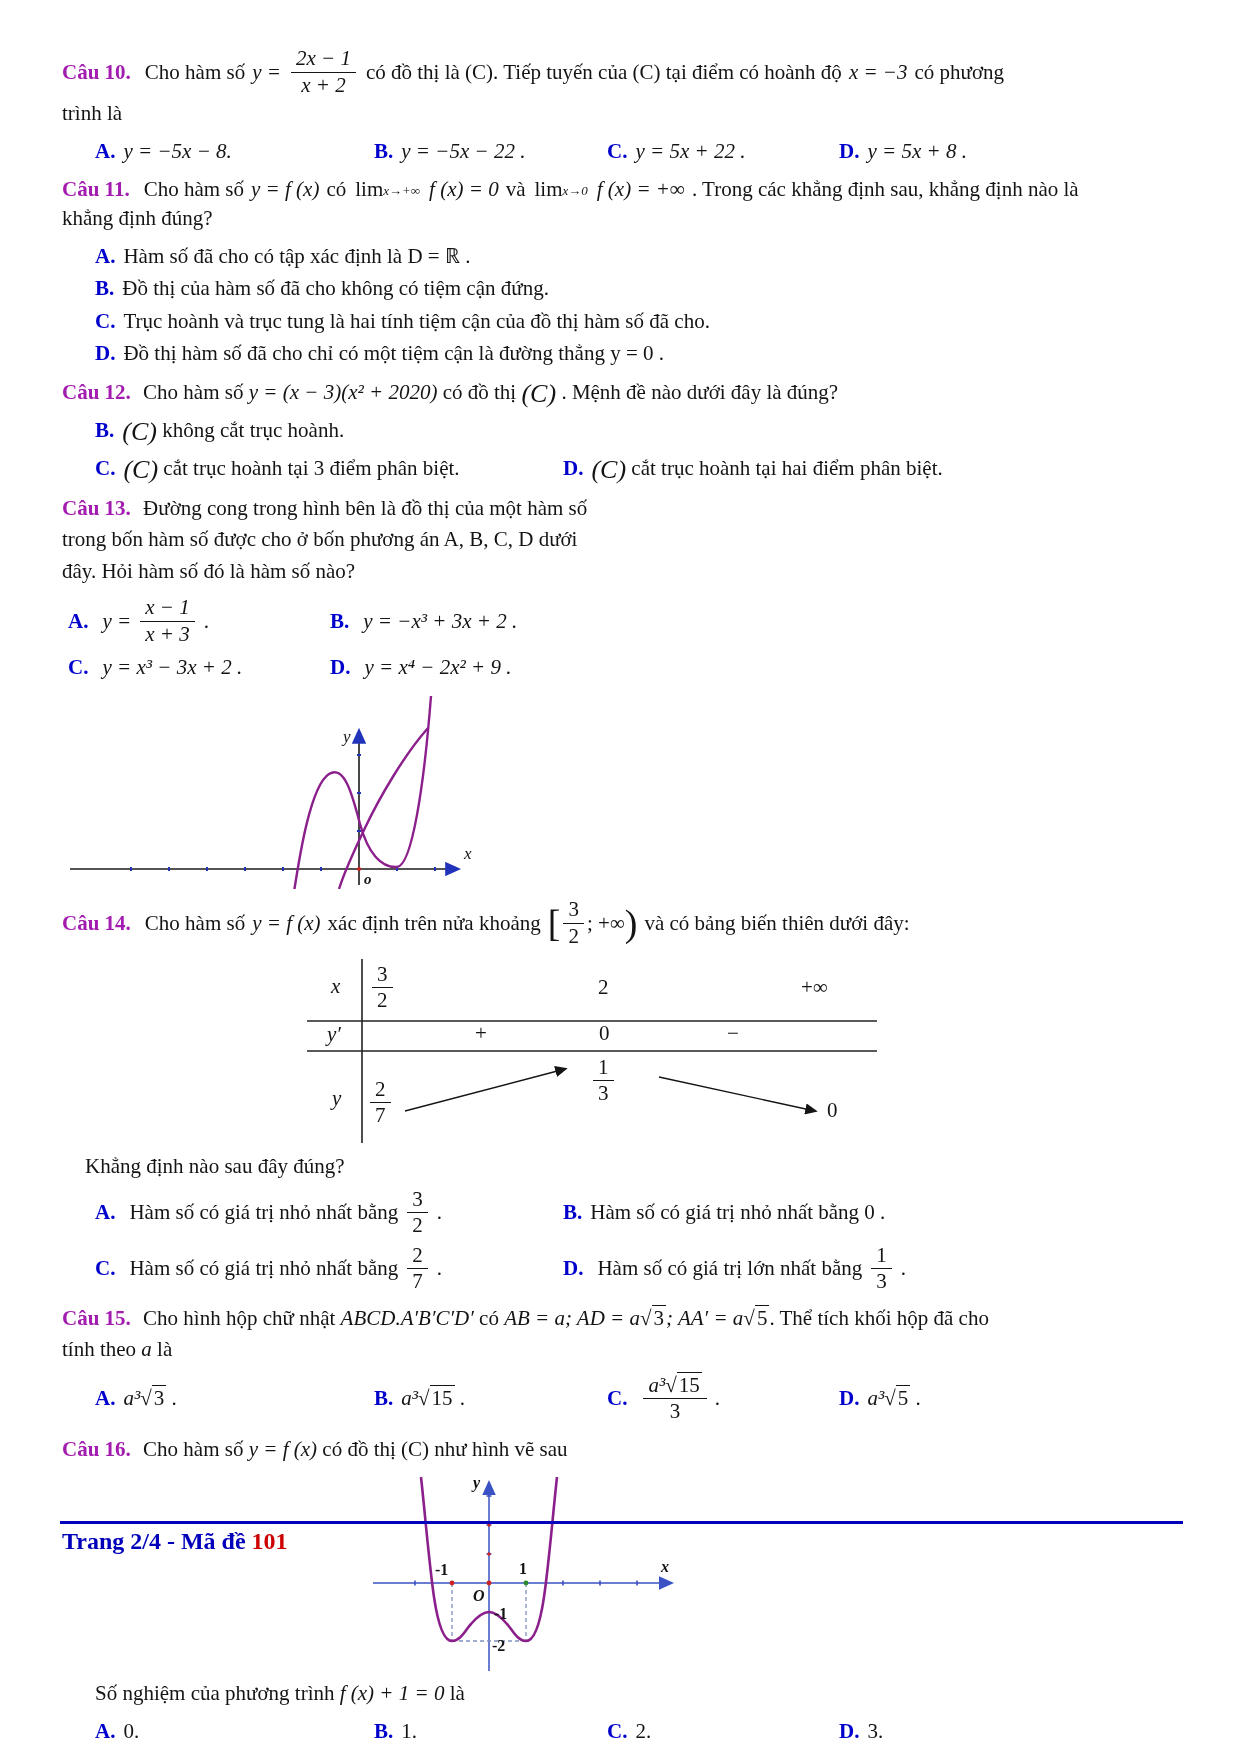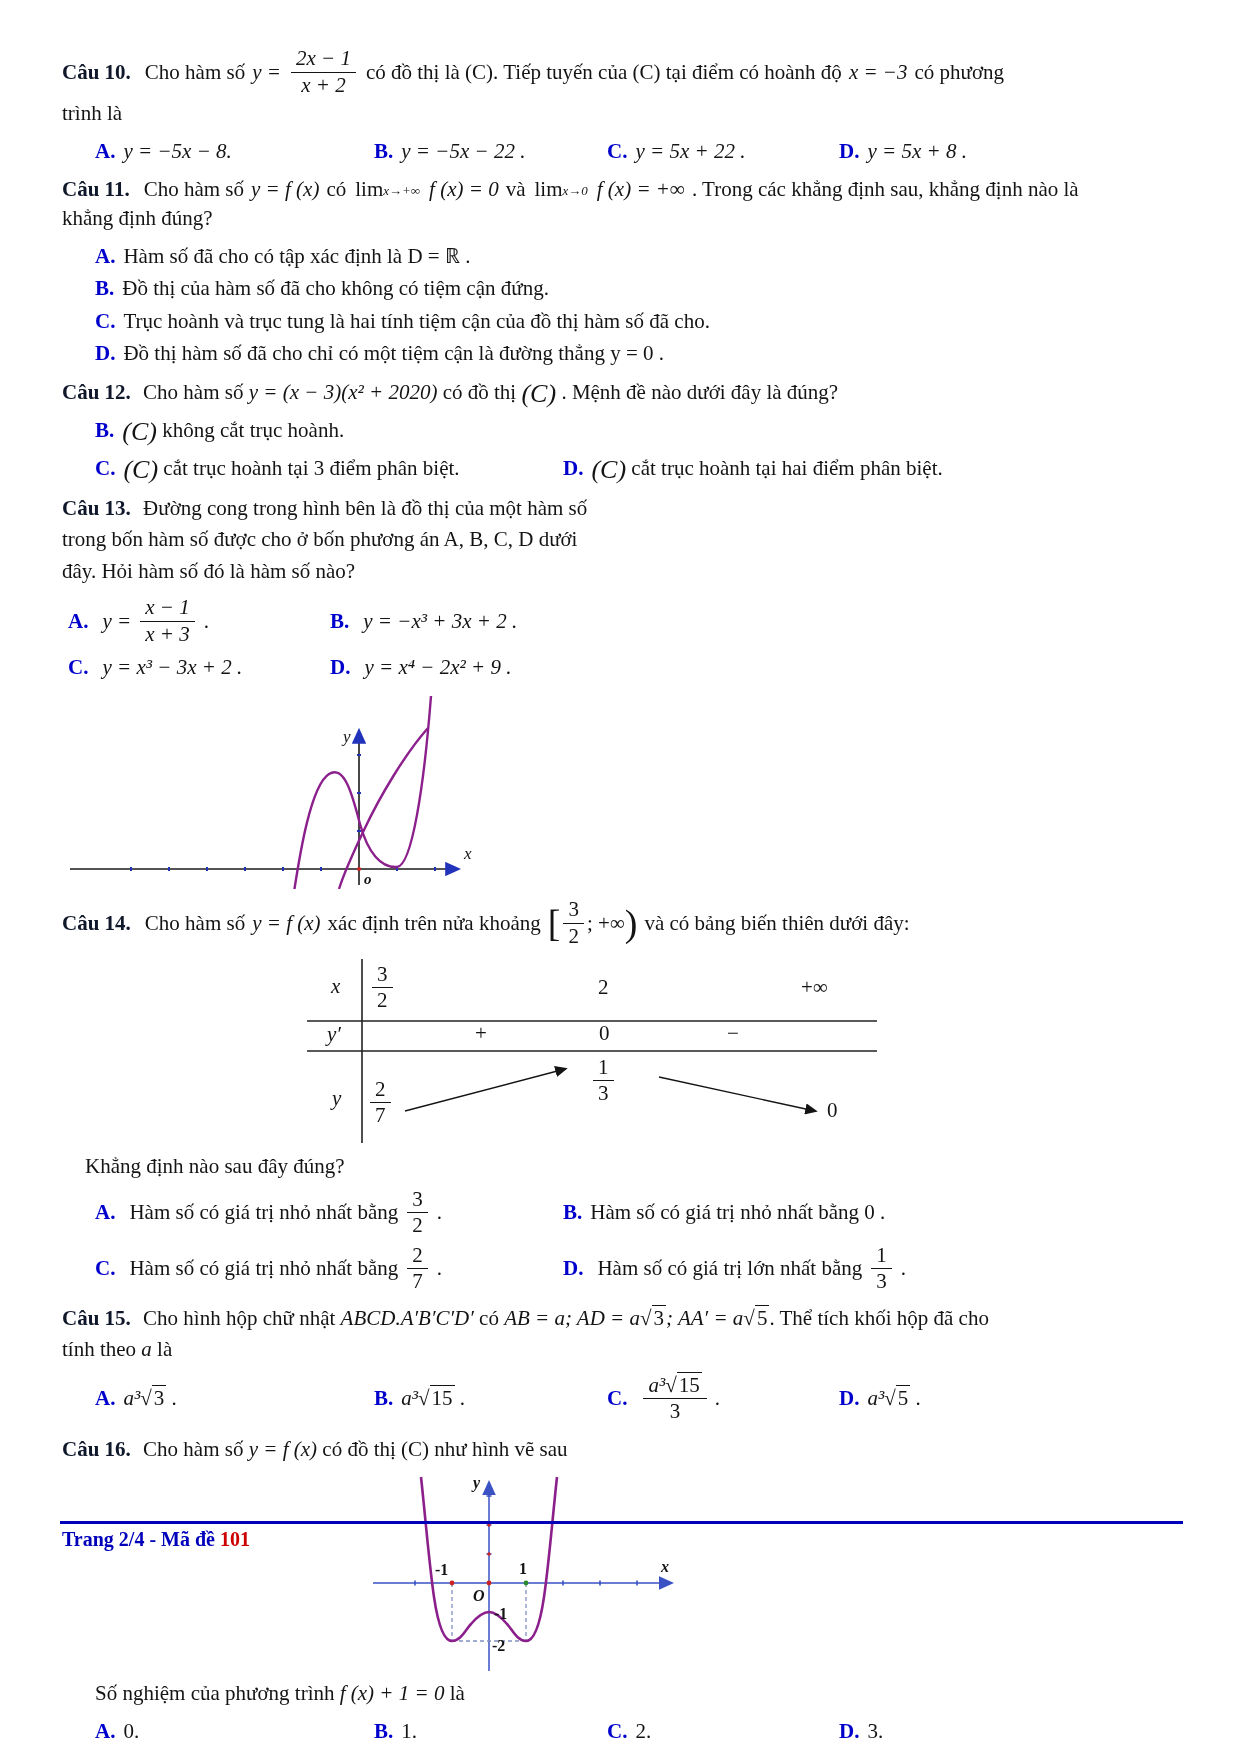--- a/index.html
+++ b/index.html
@@ -5,21 +5,21 @@
   * { margin:0; padding:0; box-sizing:border-box; }
   html,body { background:#fff; }
   body {
     width:1241px; height:1755px;
     font-family:"Liberation Serif", serif;
     font-size:21px; color:#141414;
   }
   .page { position:relative; width:1241px; height:1755px; padding:46px 56px 0 62px; overflow:hidden; }
 
   .q { margin-bottom:8px; }
-  .qlabel { color:#0f172a; font-weight:bold; margin-right:7px; white-space:nowrap; }
+  .qlabel { color:#a21caf; font-weight:bold; margin-right:7px; white-space:nowrap; }
   .ol { color:#0000cc; font-weight:bold; margin-right:8px; white-space:nowrap; }
   .math { font-style:italic; }
   .qline { line-height:1.5; }
   .mline { display:flex; align-items:center; column-gap:7px; white-space:nowrap; line-height:1.35; }
 
   .frac { display:inline-block; vertical-align:middle; text-align:center; line-height:1.12; margin:1px 3px; }
   .frac .num { display:block; border-bottom:1.4px solid #141414; padding:0 5px 1px; }
   .frac .den { display:block; padding:1px 5px 0; }
 
   .lim { display:inline-flex; flex-direction:row; align-items:center; vertical-align:middle; line-height:1; margin:0 2px; }
@@ -55,21 +55,21 @@
   
   .g13 { display:block; }
   .g16 { display:block; margin:6px 0 2px 305px; }
   .glabel { font-family:"Liberation Serif",serif; font-style:italic; font-size:17px; fill:#141414; }
   .glabel-sm { font-family:"Liberation Serif",serif; font-style:italic; font-weight:bold; font-size:15px; fill:#141414; }
   .g16lab { font-family:"Liberation Serif",serif; font-weight:bold; font-size:16px; fill:#141414; }
   .g16lab.it { font-style:italic; }
 
   
   .footline { position:absolute; left:60px; right:58px; top:1521px; border-top:3px solid #0000bb; }
-  .footer { position:absolute; left:62px; top:1528px; font-size:20px; font-weight:bold; color:#0000bb; }
+  .footer { position:absolute; left:62px; top:1528px; font-size:24px; font-weight:bold; color:#0000bb; }
   .footer .code { color:#cc0000; }
 </style>
 </head>
 <body>
 
 <div class="page">
 
   <div class="q">
     <div class="mline">
       <b class="qlabel">Câu 10.</b>

